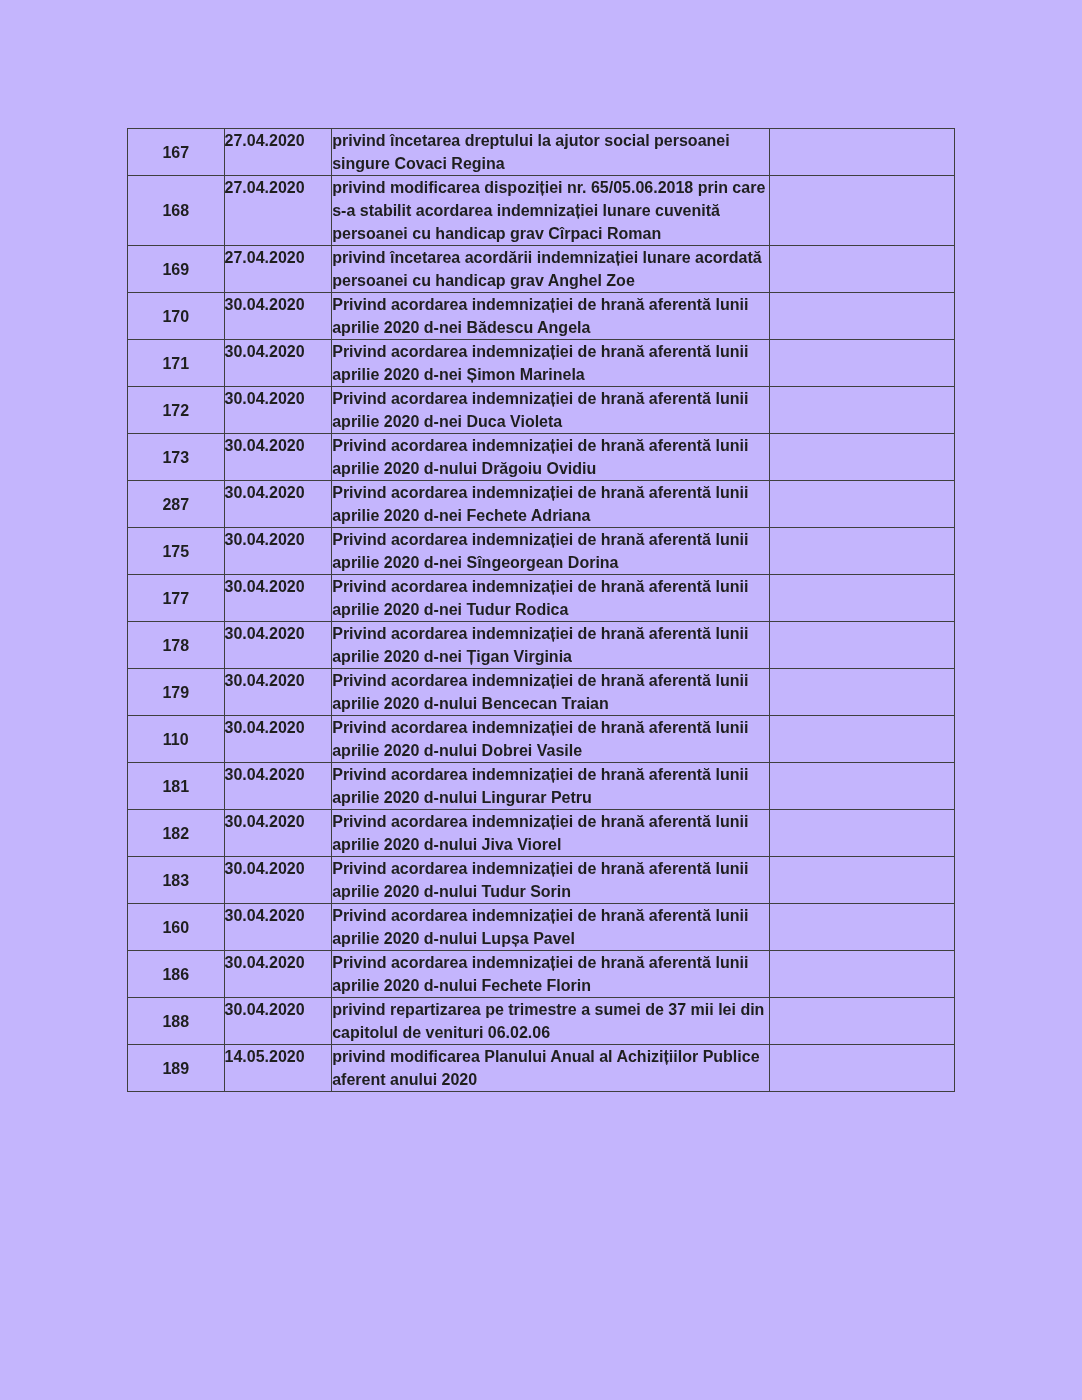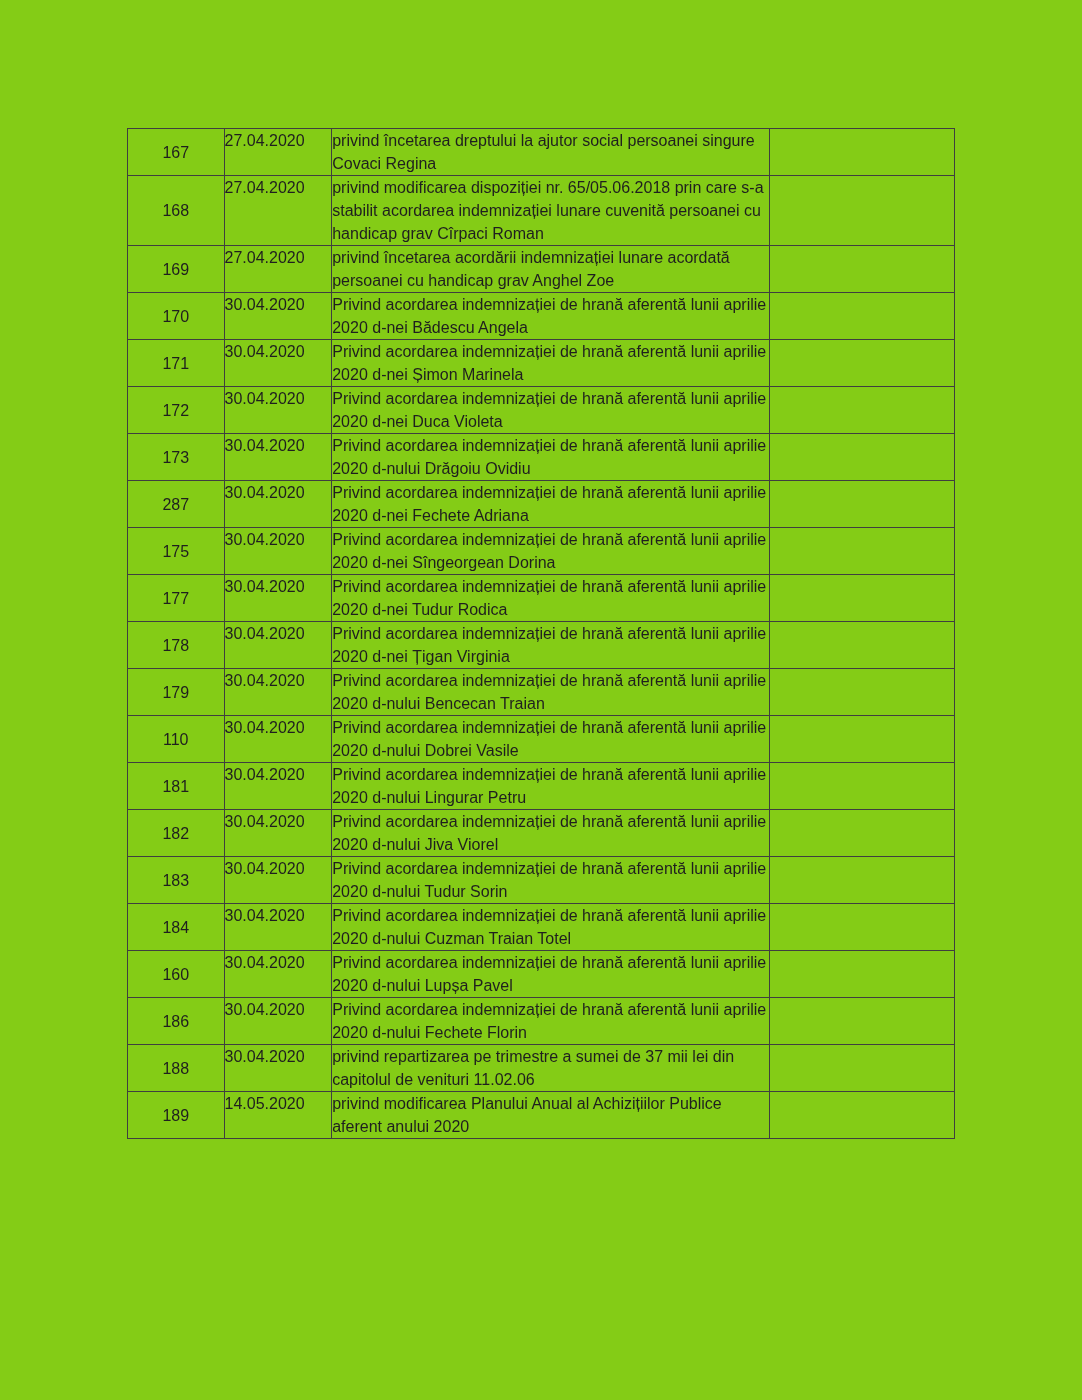--- a/index.html
+++ b/index.html
@@ -10,21 +10,22 @@
   body {
     width: 1082px;
     height: 1400px;
     position: relative;
     font-family: "Liberation Sans", sans-serif;
     color: #1f1f1f;
   }
   .doc-page {
     position: absolute;
     inset: 0;
-    background: #84cc16;
+    background: #c4b5fd;
+    font-weight: bold;
   }
   table.doc-table {
     position: absolute;
     left: 127px;
     top: 128px;
     width: 828px;
     border-collapse: collapse;
     table-layout: fixed;
   }
   table.doc-table td {
@@ -171,46 +172,40 @@
     <td class="c-notes"></td>
   </tr>
 
   <tr class="doc-row">
     <td class="c-nr">183</td>
     <td class="c-date">30.04.2020</td>
     <td class="c-text">Privind acordarea indemnizației de hrană aferentă lunii aprilie 2020 d-nului Tudur Sorin</td>
     <td class="c-notes"></td>
   </tr>
 
-  <tr class="doc-row">
-    <td class="c-nr">184</td>
-    <td class="c-date">30.04.2020</td>
-    <td class="c-text">Privind acordarea indemnizației de hrană aferentă lunii aprilie 2020 d-nului Cuzman Traian Totel</td>
-    <td class="c-notes"></td>
-  </tr>
 
   <tr class="doc-row">
     <td class="c-nr">160</td>
     <td class="c-date">30.04.2020</td>
     <td class="c-text">Privind acordarea indemnizației de hrană aferentă lunii aprilie 2020 d-nului Lupșa Pavel</td>
     <td class="c-notes"></td>
   </tr>
 
   <tr class="doc-row">
     <td class="c-nr">186</td>
     <td class="c-date">30.04.2020</td>
     <td class="c-text">Privind acordarea indemnizației de hrană aferentă lunii aprilie 2020 d-nului Fechete Florin</td>
     <td class="c-notes"></td>
   </tr>
 
 
   <tr class="doc-row">
     <td class="c-nr">188</td>
     <td class="c-date">30.04.2020</td>
-    <td class="c-text">privind repartizarea pe trimestre a sumei de 37 mii lei din capitolul de venituri 11.02.06</td>
+    <td class="c-text">privind repartizarea pe trimestre a sumei de 37 mii lei din capitolul de venituri 06.02.06</td>
     <td class="c-notes"></td>
   </tr>
 
   <tr class="doc-row">
     <td class="c-nr">189</td>
     <td class="c-date">14.05.2020</td>
     <td class="c-text">privind modificarea Planului Anual al Achizițiilor Publice aferent anului 2020</td>
     <td class="c-notes"></td>
   </tr>
 </tbody>

